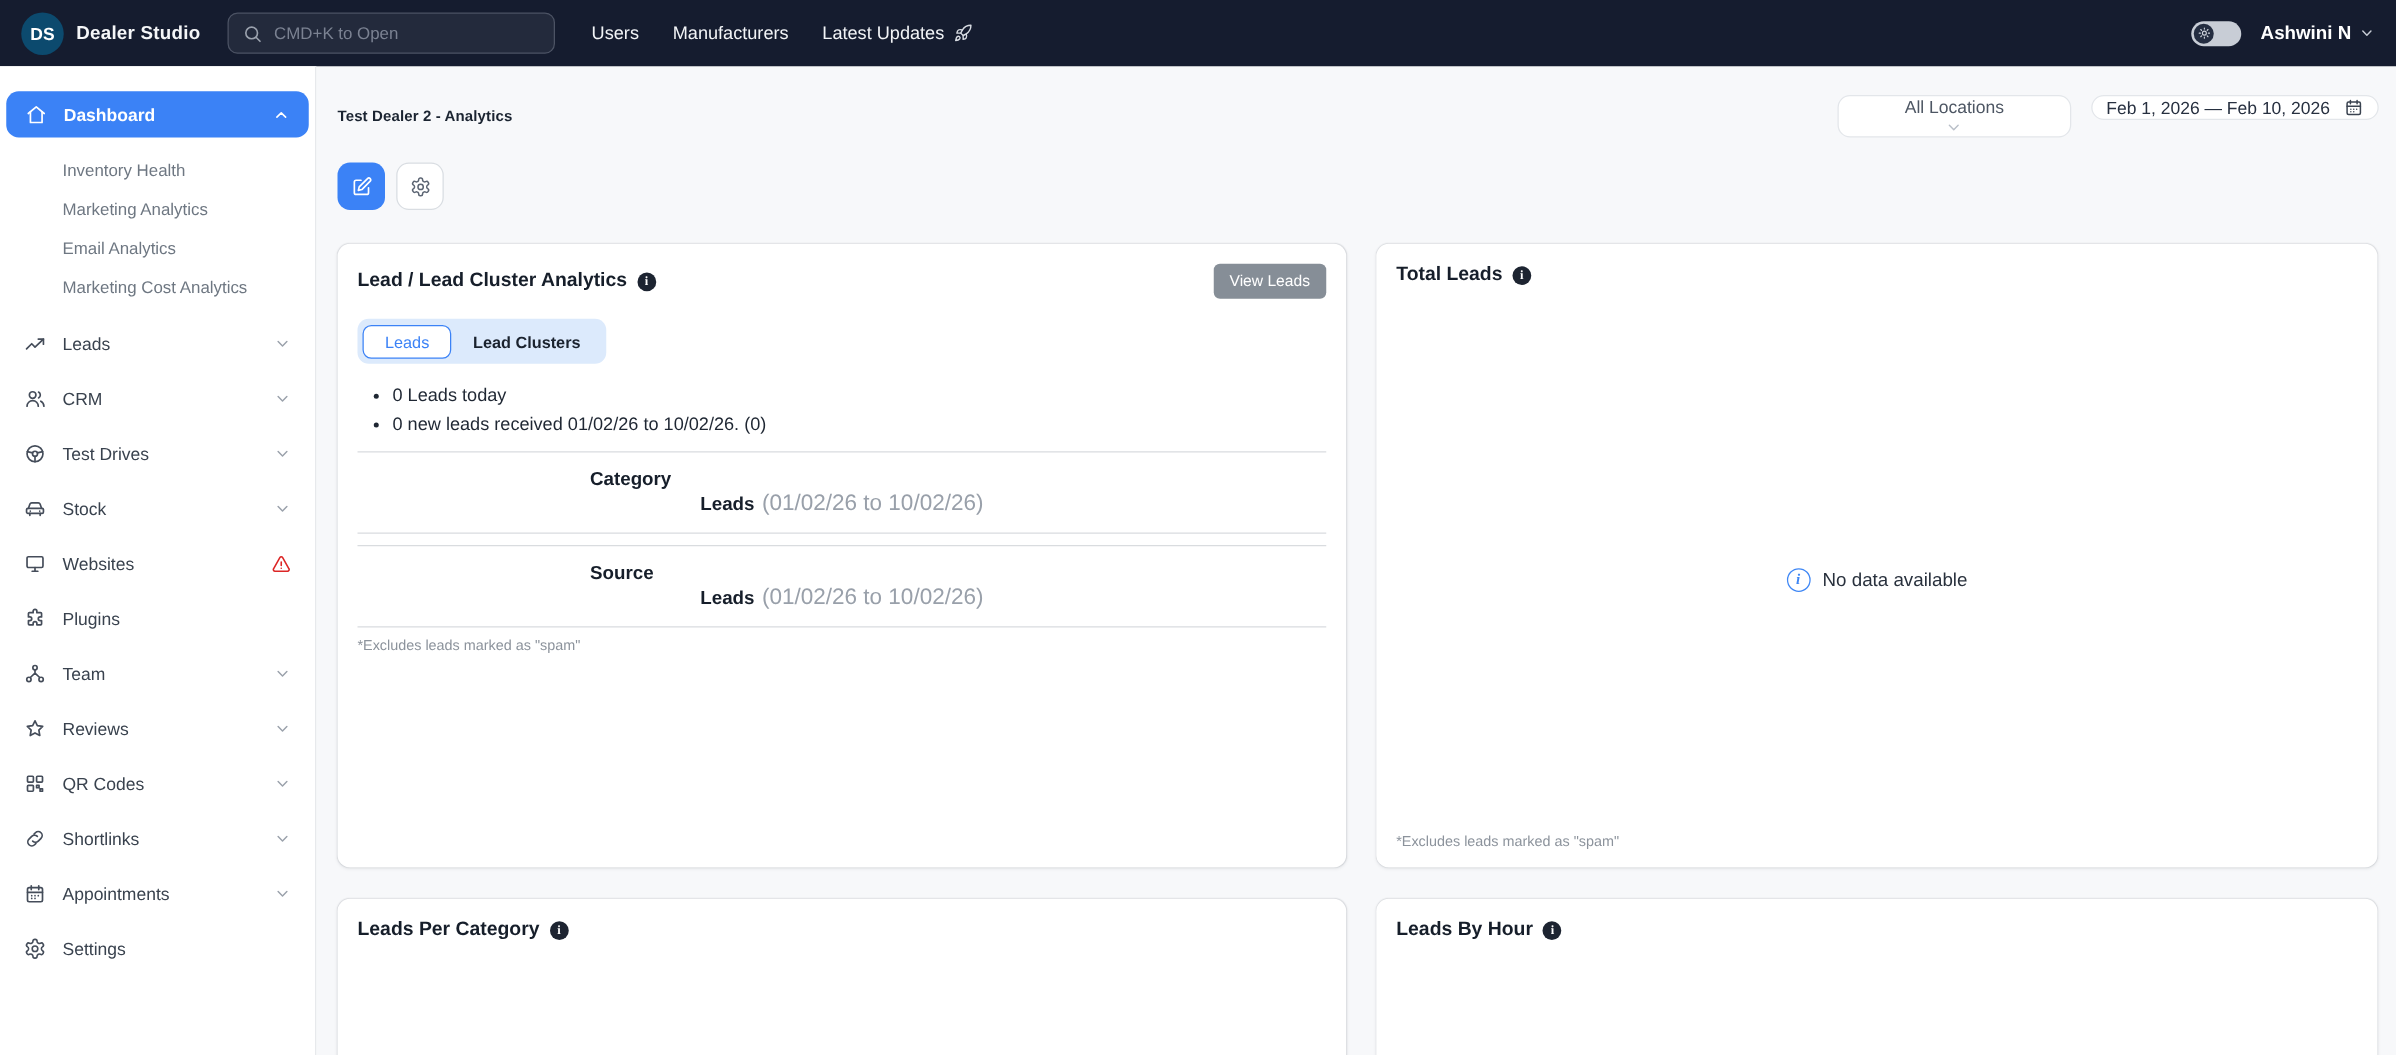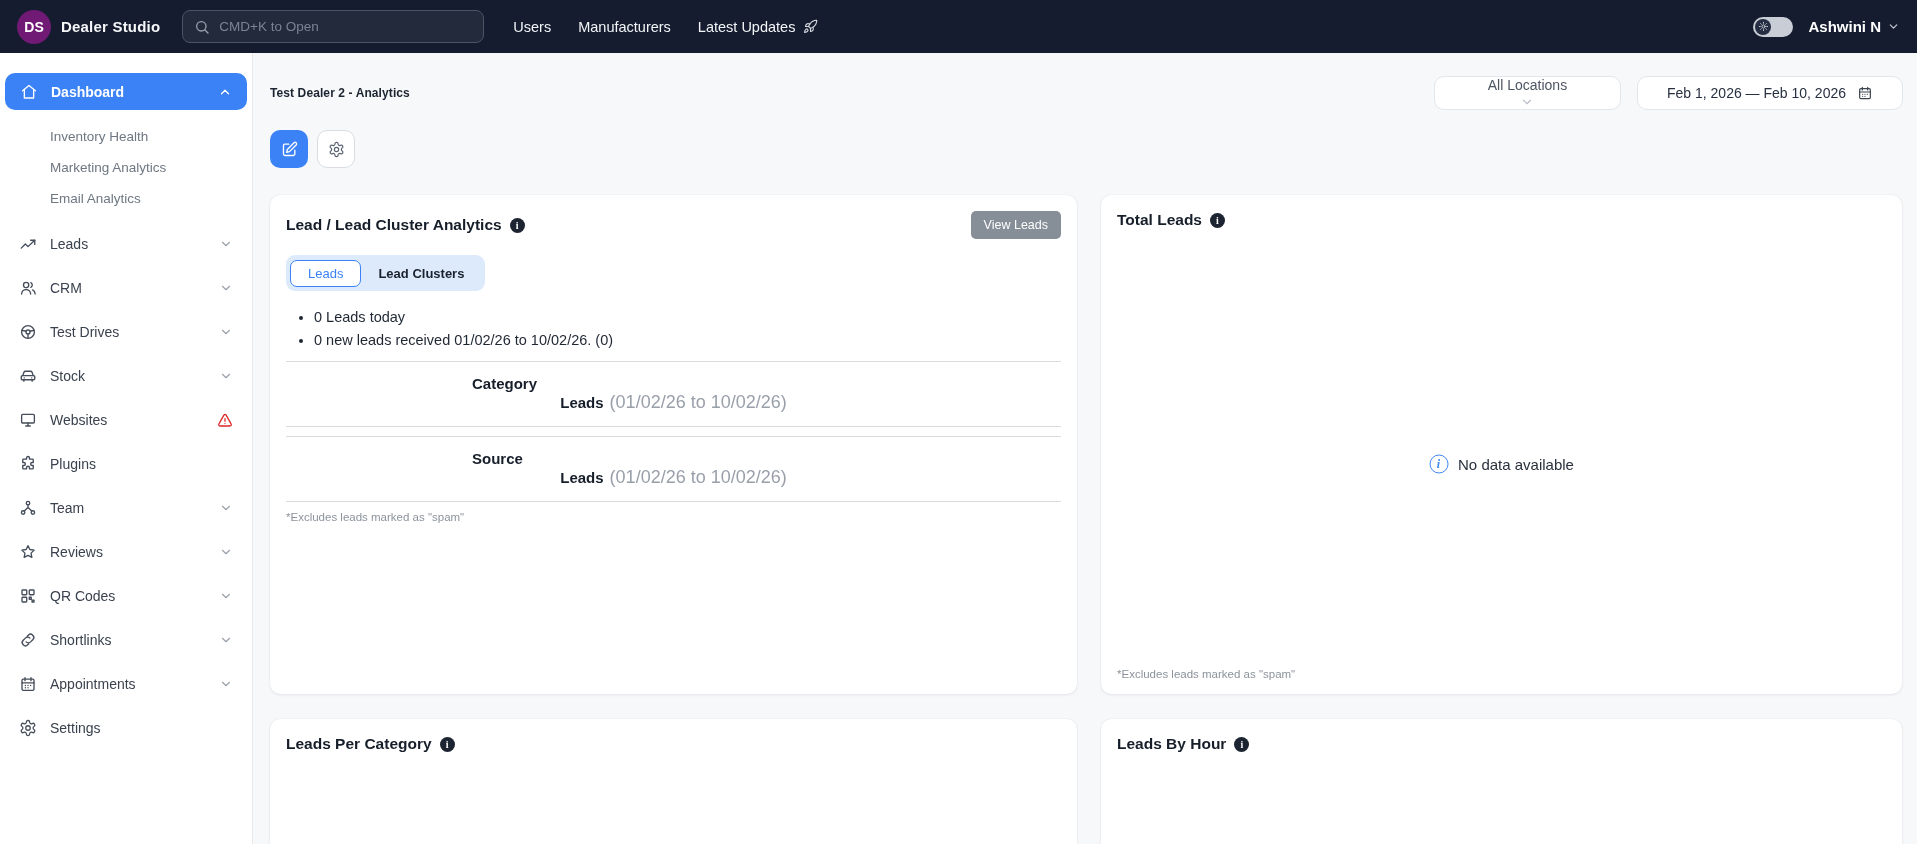--- a/index.html
+++ b/index.html
@@ -2,24 +2,24 @@
 <html><head>
 <meta charset="utf-8">
 <style>
   * { margin:0; padding:0; box-sizing:border-box; }
   html,body { width:1917px; height:844px; overflow:hidden; }
   body { font-family:"Liberation Sans", sans-serif; background:#f7f8fa; color:#1c2430; }
   svg { display:block; }
 
   
   .navbar { height:53px; background:#151c2f; display:flex; align-items:center; padding:0 17px; }
-  .logo { width:34px; height:34px; border-radius:50%; background:#701a75; color:#fff;
+  .logo { width:34px; height:34px; border-radius:50%; background:#0c4a6e; color:#fff;
           display:flex; align-items:center; justify-content:center; font-size:14px; font-weight:700; flex-shrink:0; }
   .brand { color:#f5f6f8; font-size:15px; font-weight:700; margin-left:10px; letter-spacing:.2px; }
-  .search { margin-left:22px; width:302px; height:33px; background:#232a3c; border:1px solid #4c5364;
+  .search { margin-left:22px; width:262px; height:33px; background:#232a3c; border:1px solid #4c5364;
             border-radius:8px; display:flex; align-items:center; padding:0 11px; gap:9px; color:#9aa1ad; }
   .search input { flex:1; background:transparent; border:none; outline:none; color:#e5e7eb; font-size:13.5px;
                   font-family:"Liberation Sans", sans-serif; }
   .search input::placeholder { color:#7b8292; }
   .nav-links { display:flex; align-items:center; gap:27px; margin-left:29px; }
   .nav-link { color:#f2f4f7; font-size:14.5px; cursor:pointer; display:flex; align-items:center; gap:8px; }
   .nav-right { margin-left:auto; display:flex; align-items:center; gap:15px; }
   .toggle { width:40px; height:20px; border-radius:10px; background:#c8cdd6; position:relative; cursor:pointer; }
   .toggle-knob { position:absolute; left:2px; top:2px; width:16px; height:16px; border-radius:50%;
                  background:#242d41; color:#cfd4dc; display:flex; align-items:center; justify-content:center; }
@@ -42,22 +42,22 @@
 
   
   .main { flex:1; padding:23px 14px 0 17px; overflow:hidden; }
   .main-header { display:flex; justify-content:space-between; align-items:center; height:34px; }
   .page-title { font-size:12px; font-weight:700; color:#1b2431; letter-spacing:.1px; }
   .header-controls { display:flex; gap:16px; }
   .select-box { width:187px; height:34px; background:#fff; border:1px solid #e3e6ea; border-radius:10px;
                 display:flex; align-items:center; justify-content:space-between; padding:0 12px;
                 font-size:14px; color:#4d5663; cursor:pointer;flex-direction:column; }
   .select-box .chev { color:#b9bfc8; }
-  .date-box { height:34px; background:#fff; border:1px solid #e3e6ea; border-radius:10px;
-              display:flex; align-items:center; gap:11px; padding:0 29px;
+  .date-box { height:20px; background:#fff; border:1px solid #e3e6ea; border-radius:10px;
+              display:flex; align-items:center; gap:11px; padding:0 11px;
               font-size:14px; font-weight:500; color:#273040; cursor:pointer; }
   .date-box .cal { color:#3a4350; }
 
   .toolbar { margin-top:20px; display:flex; gap:9px; }
   .tool-btn { width:38px; height:38px; border-radius:10px; display:flex; align-items:center; justify-content:center; cursor:pointer; }
   .tool-btn.primary { background:#3b82f6; color:#fff; border:none; }
   .tool-btn.secondary { background:#fff; color:#5c6573; border:1px solid #d9dde2; }
 
   .cards { margin-top:27px; display:grid; grid-template-columns:807px 801px; gap:25px 24px; }
   .card { background:#fff; border-radius:10px; padding:16px;
@@ -169,20 +169,21 @@
         <svg width="14" height="14" viewBox="0 0 24 24" fill="none" stroke="currentColor" stroke-width="2.2" stroke-linecap="round" stroke-linejoin="round">
             <path d="m6 15 6-6 6 6"></path>
           </svg>
       </span>
     </div>
 
     <div class="dash-children">
       <div class="dash-child">Inventory Health</div>
       <div class="dash-child">Marketing Analytics</div>
       <div class="dash-child">Email Analytics</div>
+      <div class="dash-child">Marketing Cost Analytics</div>
     </div>
 
     <div class="side-item">
       <span class="icn">
         <svg width="18" height="18" viewBox="0 0 24 24" fill="none" stroke="currentColor" stroke-width="1.8" stroke-linecap="round" stroke-linejoin="round">
             <path d="m3 17.5 5.5-5.5 3.5 3.5L21 7"></path>
             <path d="M15.5 7H21v5.5"></path>
           </svg>
       </span>
       <span>Leads</span>

